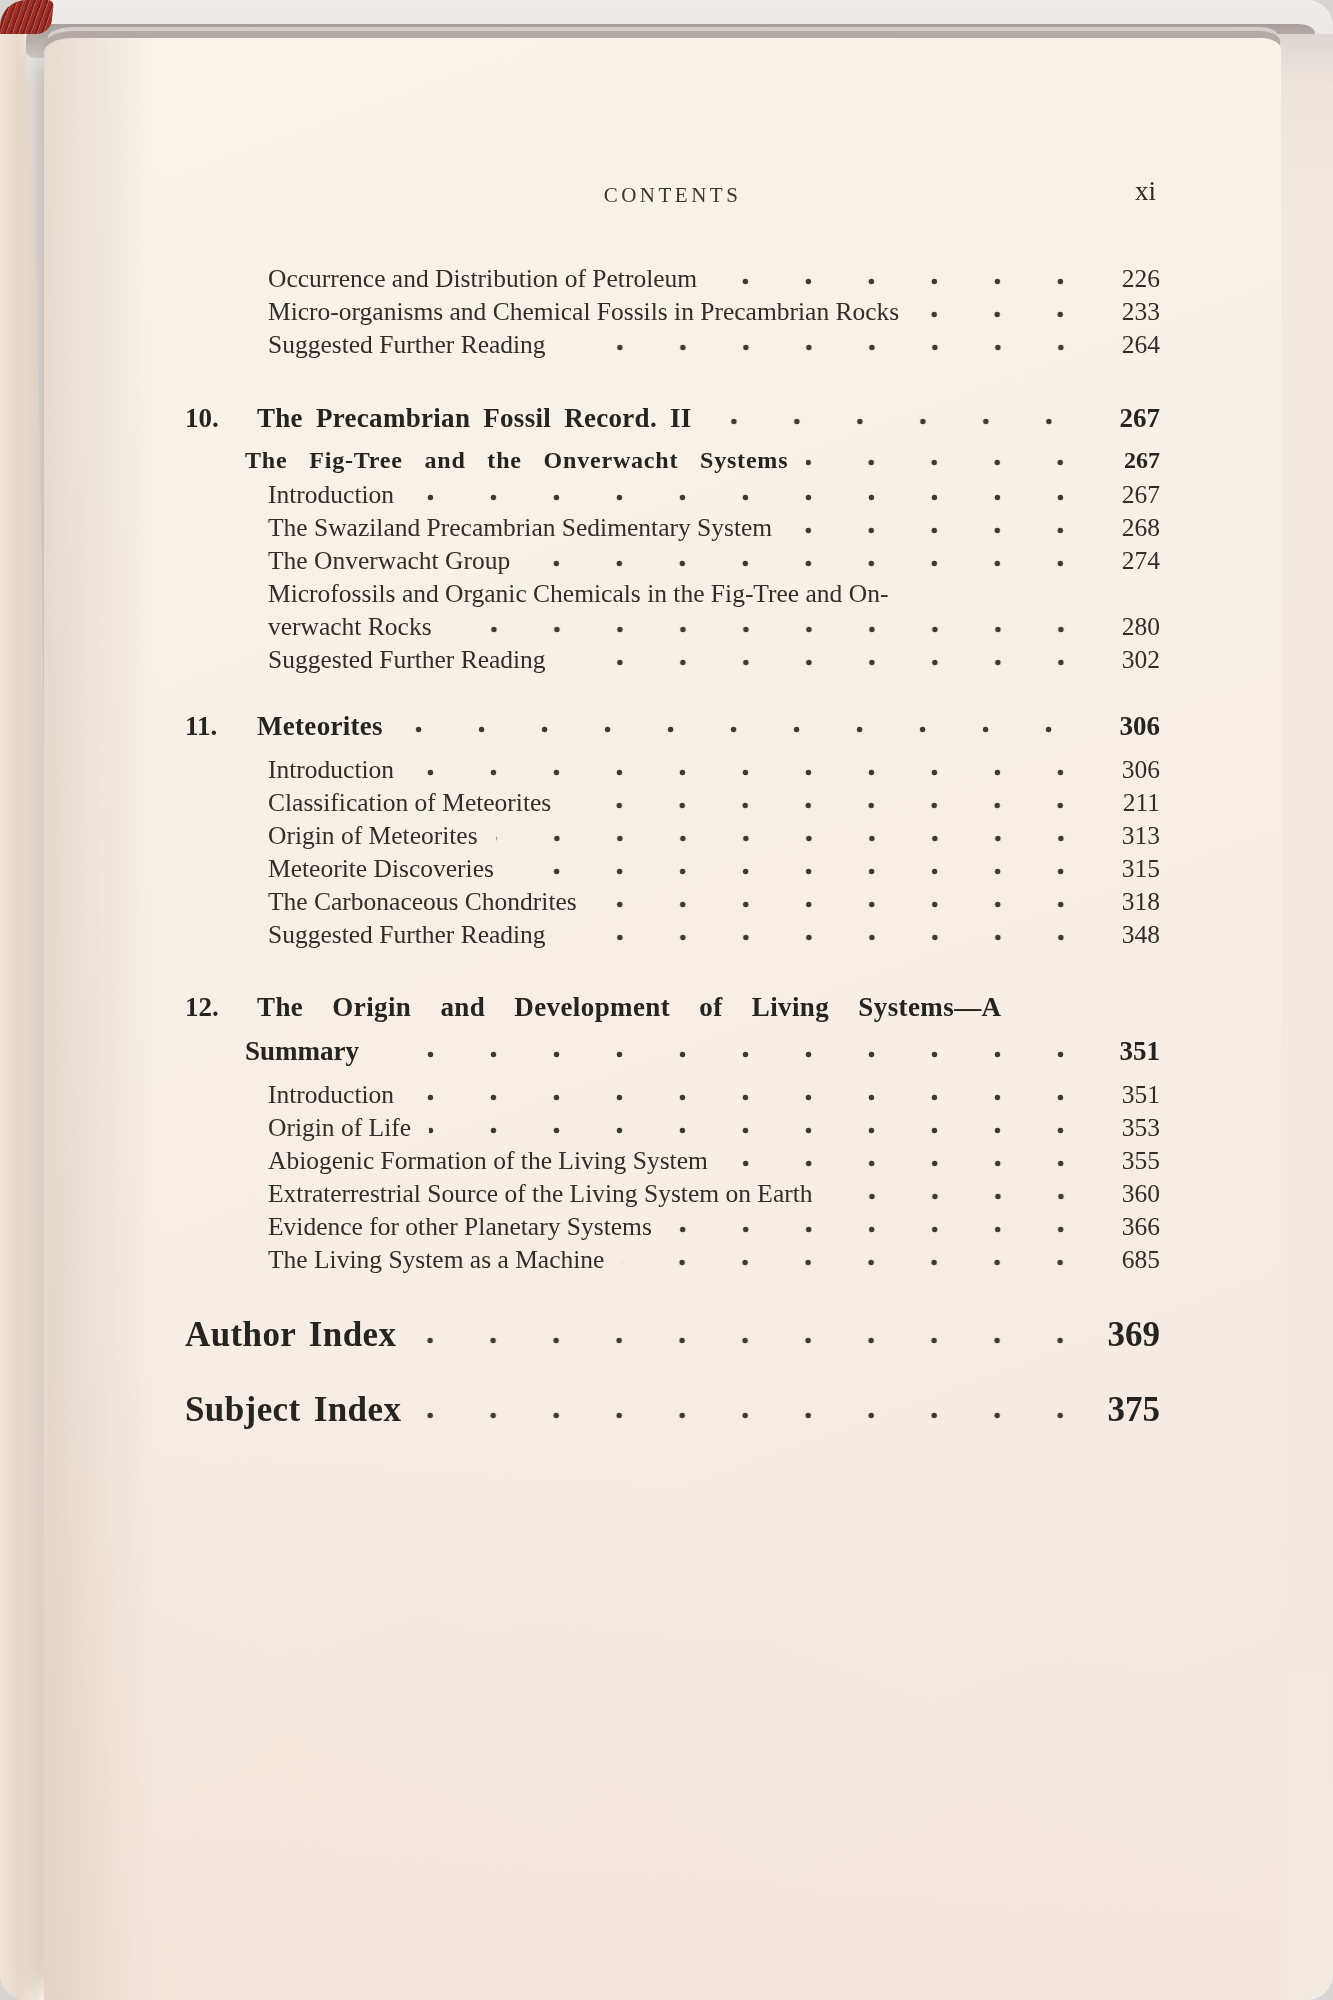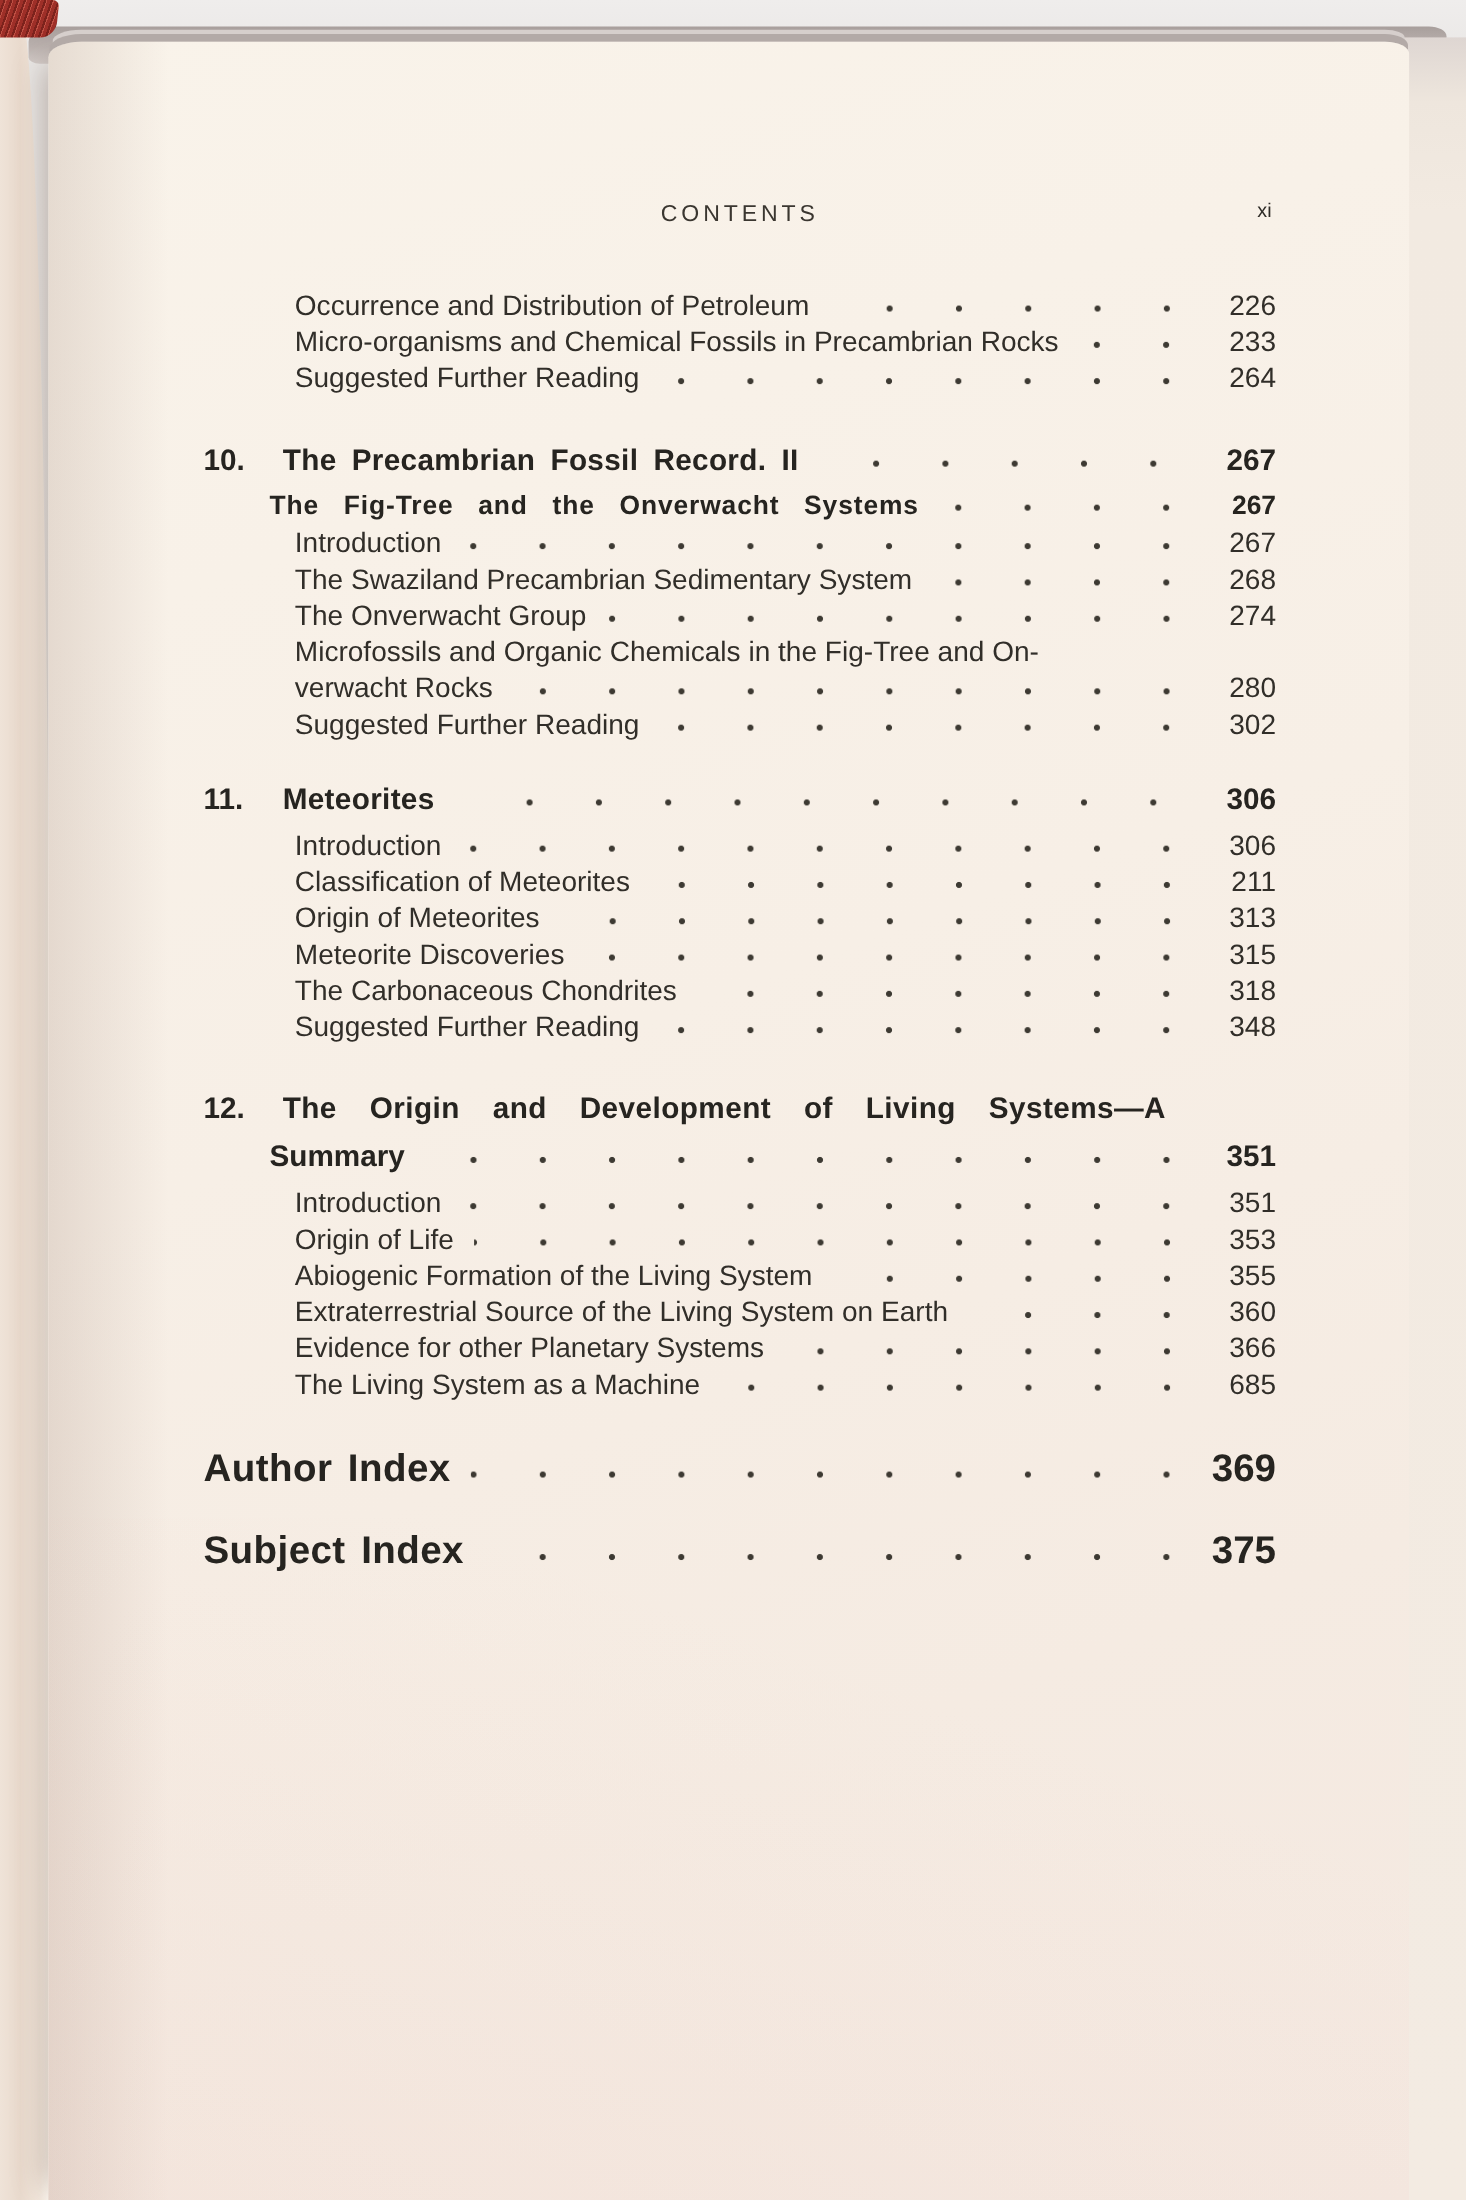--- a/index.html
+++ b/index.html
@@ -1,20 +1,21 @@
 <!DOCTYPE html>
 <html><head>
 <meta charset="utf-8">
 <style>
   html,body{margin:0;padding:0;background:#d8d6d4;}
   .photo{
     position:relative;width:1333px;height:2000px;overflow:hidden;
     background:linear-gradient(180deg,#efedec 0%,#e9e7e5 3%,#e7e5e3 100%);
-    font-family:Liberation Sans, sans-serif;
+    font-family:Liberation Serif, serif;
     color:#312e29;
+    border-radius:26px;
   }
   
   .facing-page{
     position:absolute;left:0;top:10px;bottom:0;width:46px;
     background:linear-gradient(90deg,#efe3d8 0%,#e9dacd 40%,#f3e8dd 78%,#fdf8f0 96%,#efe2d6 100%);
     border-radius:18px 60% 0 0;
   }
   
   .page-stack{
     position:absolute;left:26px;right:18px;top:24px;height:34px;
@@ -60,21 +61,21 @@
   }
 
   
   .content{position:absolute;left:141px;right:121px;top:0;padding-top:140px;}
   .pg-header{position:relative;height:34px;}
   .pg-header .title{
     display:block;text-align:center;font-size:21px;letter-spacing:3.5px;
     color:#3a3630;line-height:34px;
   }
   .pg-header .folio{
-    position:absolute;right:4px;top:-4px;font-size:18px;color:#2f2c27;line-height:34px;
+    position:absolute;right:4px;top:-4px;font-size:27px;color:#2f2c27;line-height:34px;
   }
 
   .row{display:flex;align-items:baseline;font-size:25.5px;line-height:33px;color:#312e29;}
   .row .lbl{white-space:nowrap;}
   .leader{
     flex:1 1 auto;min-width:34px;height:20px;margin:0 8px 0 18px;
     background-image:radial-gradient(circle,rgba(45,42,35,.92) 2.4px,rgba(45,42,35,0) 3.2px);
     background-size:63px 9px;background-repeat:repeat-x;
     background-position:right 2px bottom 1px;
   }

